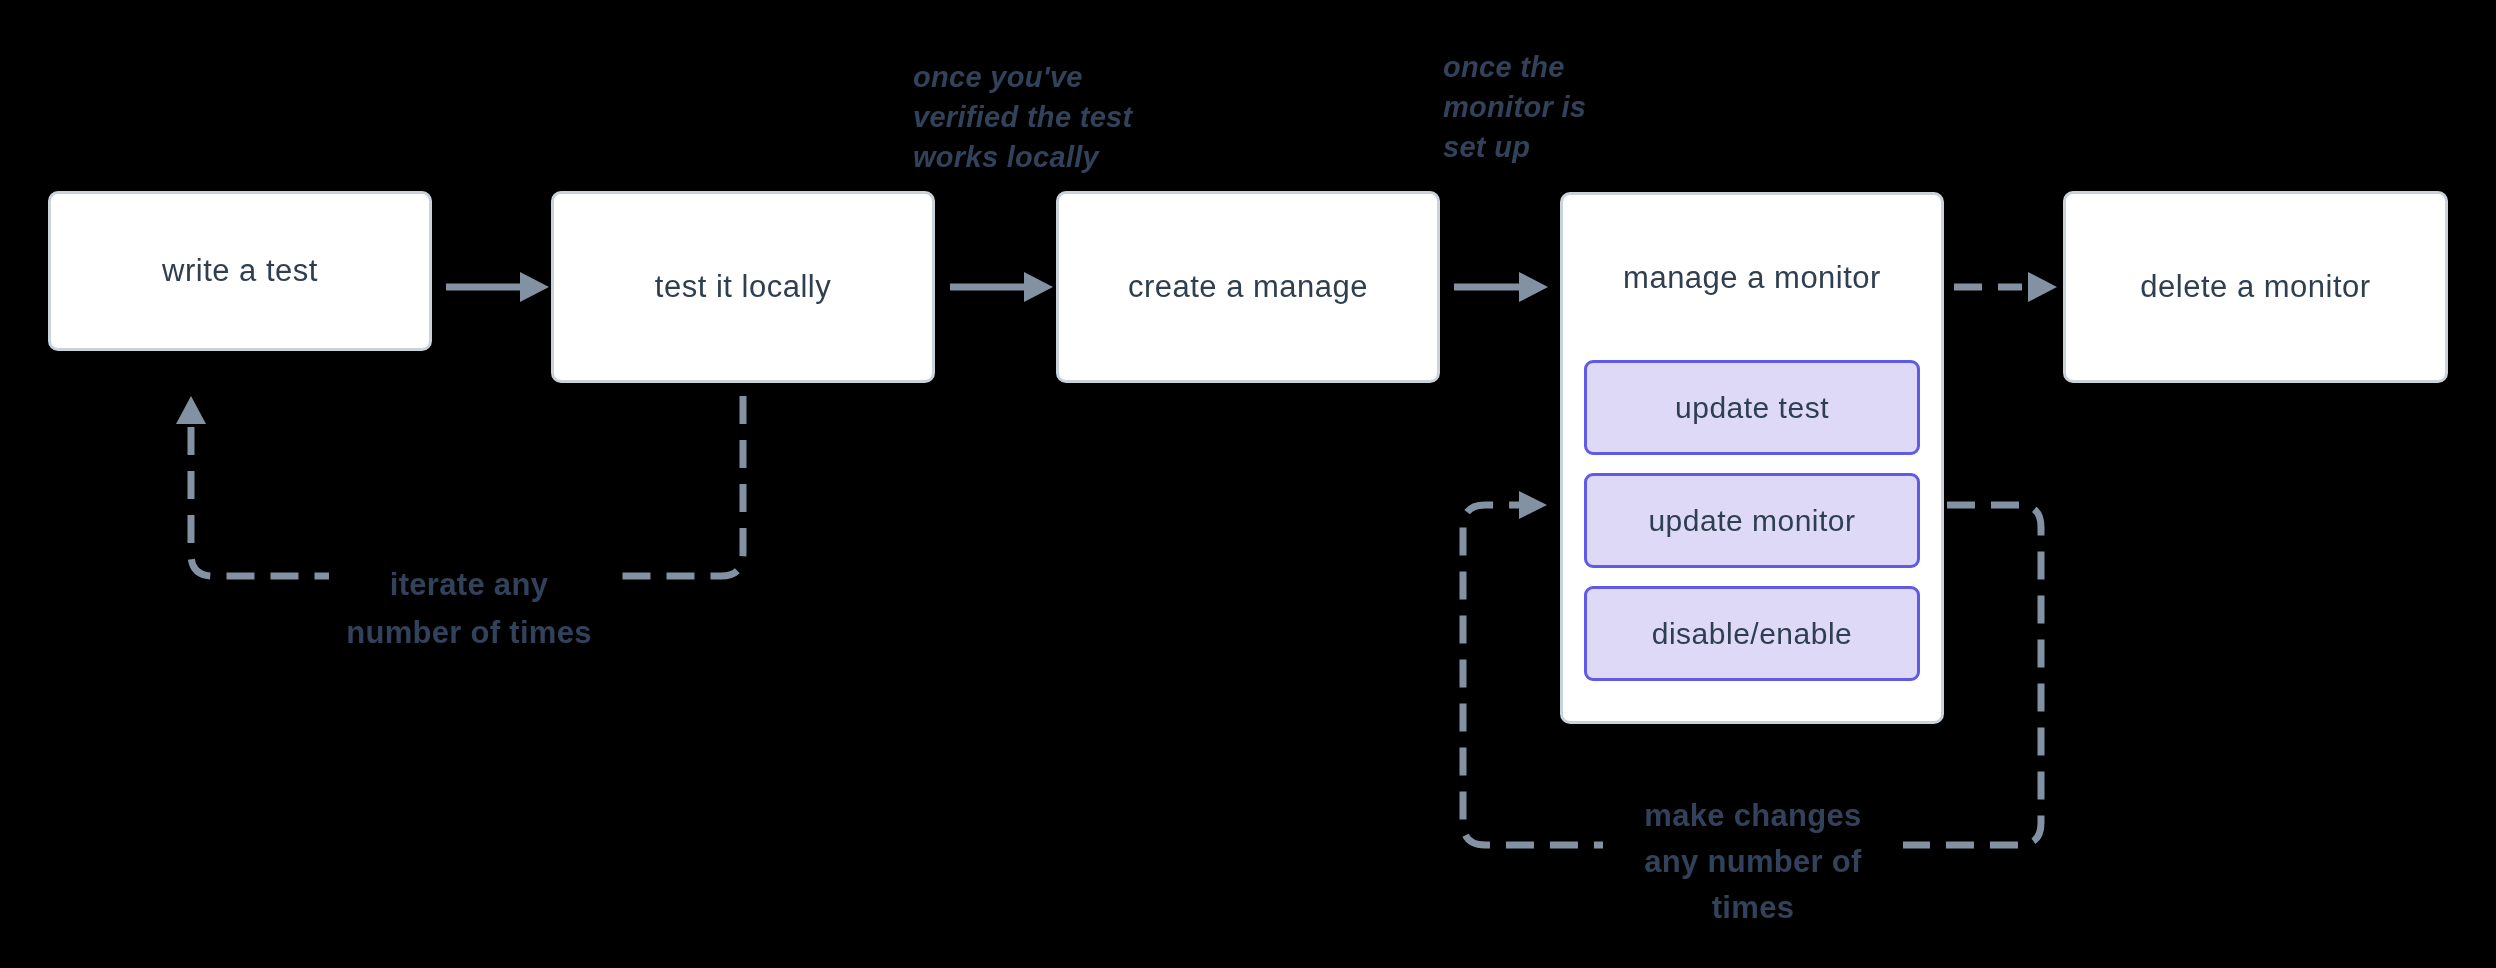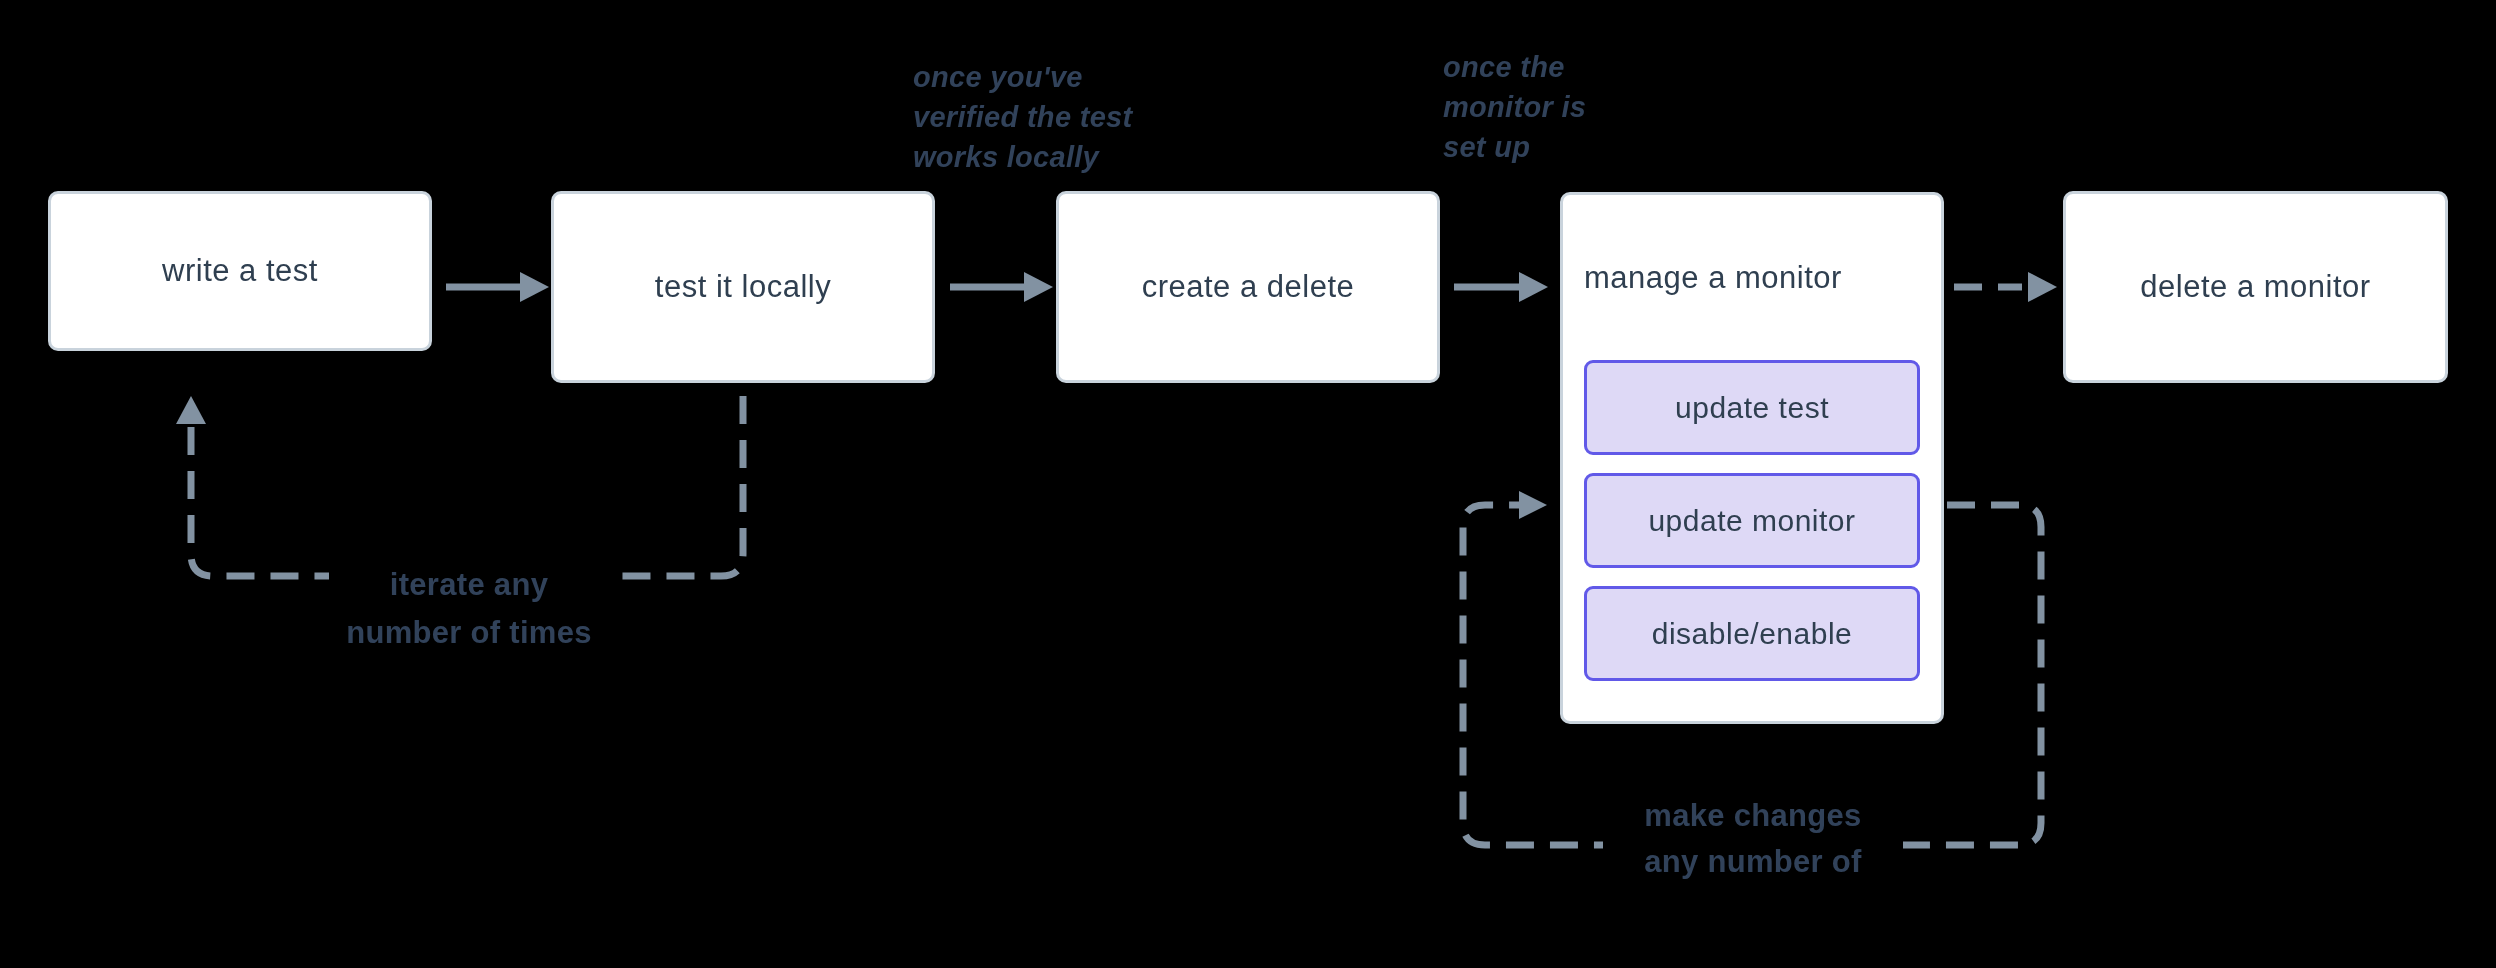--- a/index.html
+++ b/index.html
@@ -39,21 +39,21 @@
   }
   .node-label{white-space:nowrap;}
 
   .node.manage{
     flex-direction:column;
     justify-content:flex-start;
     padding:0 21px;
   }
   .manage-title{
     height:165px;
-    display:flex;align-items:center;
+    display:flex;align-items:center;justify-content:center;
     flex:none;width:100%;
   }
   .sub-stack{display:flex;flex-direction:column;gap:18px;width:100%;flex:none;}
   .sub-node{
     height:95px;flex:none;
     background:var(--sub-fill);
     border:3px solid var(--sub-border);
     border-radius:9px;
     display:flex;align-items:center;justify-content:center;
     color:var(--box-text);
@@ -131,21 +131,21 @@
 
   <div class="node n1">
     <span class="node-label">write a test</span>
   </div>
 
   <div class="node n2">
     <span class="node-label">test it locally</span>
   </div>
 
   <div class="node n3">
-    <span class="node-label">create a delete</span>
+    <span class="node-label">create a manage</span>
   </div>
 
   <div class="node n4 manage">
     <div class="manage-title">
       <span class="node-label">manage a monitor</span>
     </div>
     <div class="sub-stack">
       <div class="sub-node">
         <span class="node-label">update test</span>
       </div>
@@ -175,15 +175,16 @@
   </div>
 
   <div class="loop-label iterate">
     <div>iterate any</div>
     <div>number of times</div>
   </div>
 
   <div class="loop-label make-changes">
     <div>make changes</div>
     <div>any number of</div>
+    <div>times</div>
   </div>
 
 </div>
 
 </body></html>

